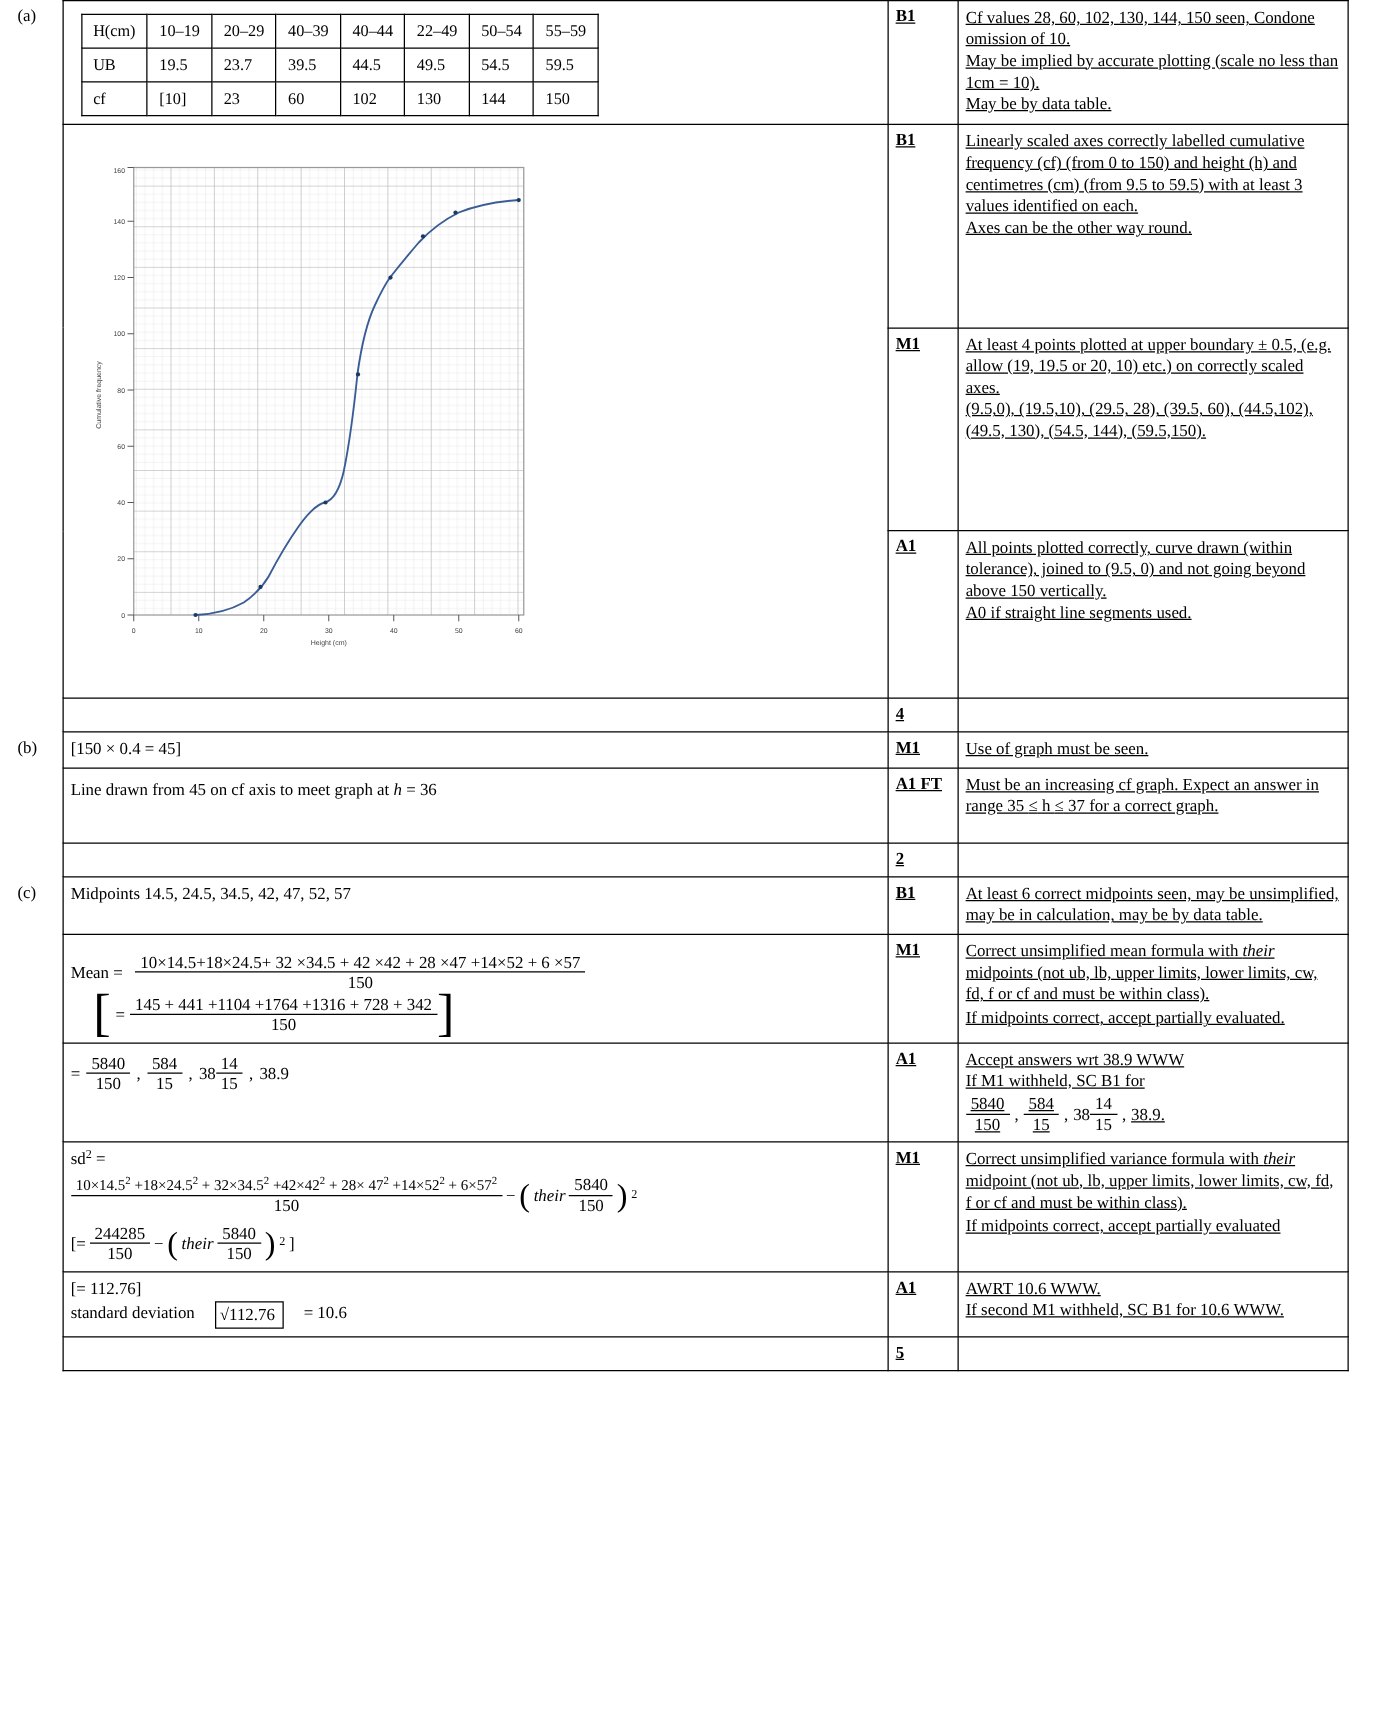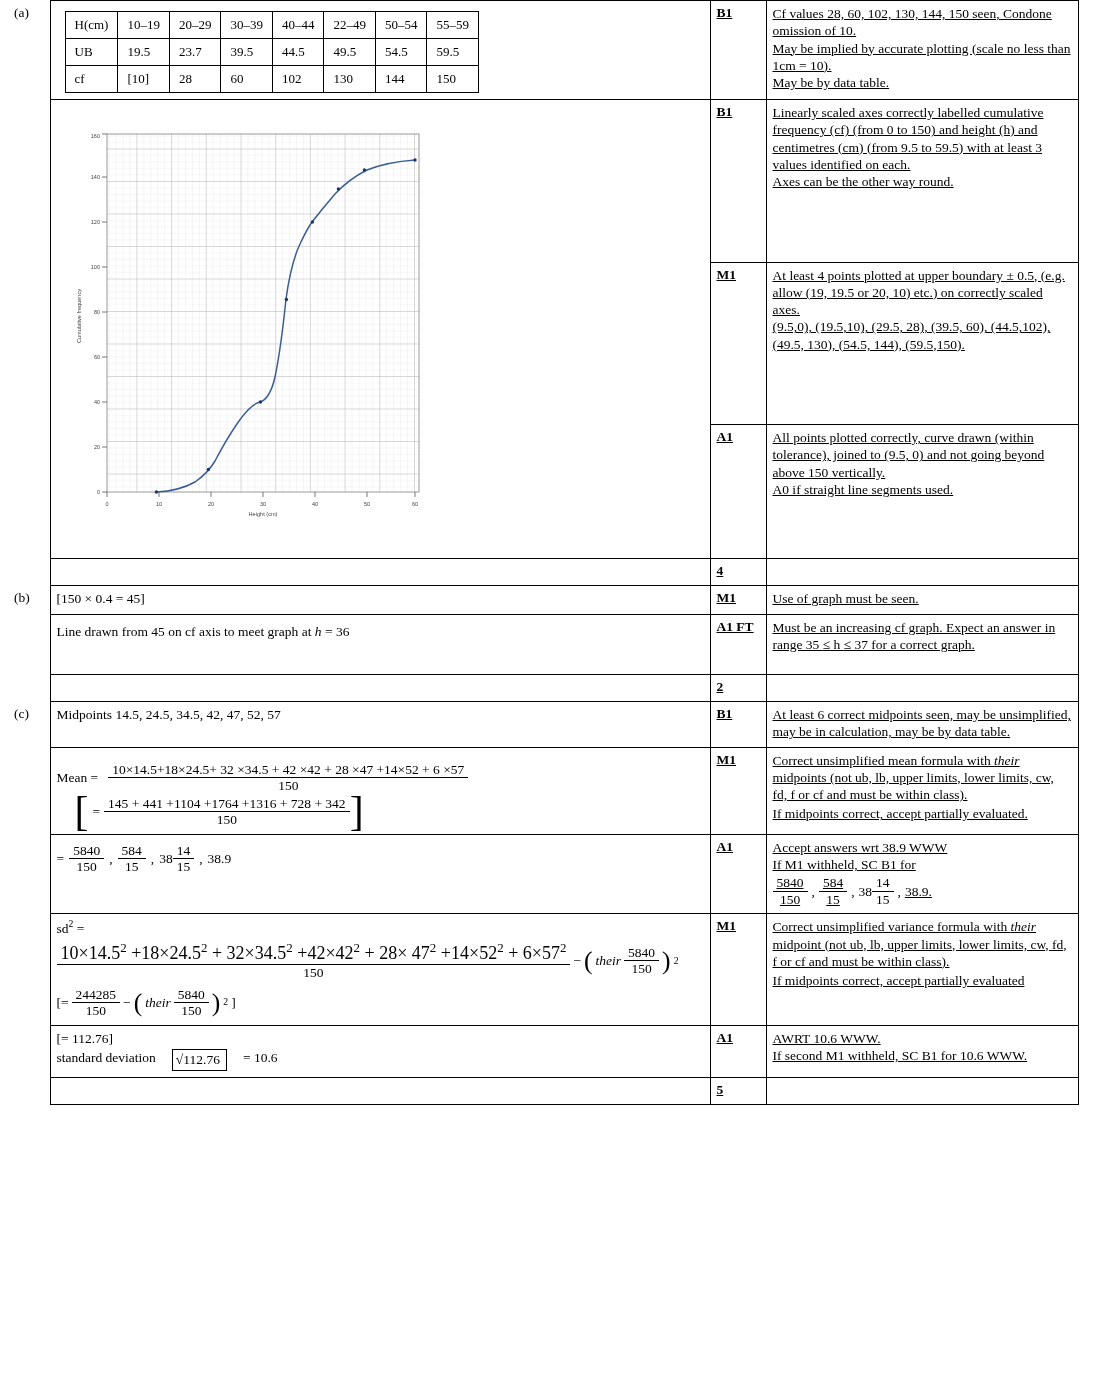--- a/index.html
+++ b/index.html
@@ -78,21 +78,21 @@
   .sqrt-box {
     display: inline-block;
     border: 1px solid #000;
     padding: 1px 6px 1px 3px;
     vertical-align: middle;
   }
   .radic { display:inline-block; }
   .mean-row { display: flex; align-items: center; gap: 10px; margin-top: 10px; }
   .bracket-row { display:flex; align-items:center; justify-content:flex-start; margin-top: 2px;}
   .sqbr { font-size: 3.1em; font-weight: 200; line-height: 0.45; display:inline-block; vertical-align: middle;}
-  .small { font-size: 18px; }
+  .small { font-size: 12px; }
 </style>
 </head>
 <body>
 
 <div class="sheet">
 
 <table class="ms">
   <colgroup>
     <col class="col-part">
         <col class="col-work">
@@ -103,40 +103,40 @@
   <tbody>
         <tr>
     <td class="plain part-label">(a)</td>
     <td class="col-work">
       <table class="freq">
         <tbody>
                 <tr>
           <td class="rh">H(cm)</td>
           <td>10–19</td>
           <td>20–29</td>
-          <td>30–39</td>
+          <td>40–39</td>
           <td>40–44</td>
           <td>22–49</td>
           <td>50–54</td>
           <td>55–59</td>
         </tr>
         <tr>
           <td class="rh">UB</td>
           <td>19.5</td>
           <td>23.7</td>
           <td>39.5</td>
           <td>44.5</td>
           <td>49.5</td>
           <td>54.5</td>
           <td>59.5</td>
         </tr>
         <tr>
           <td class="rh">cf</td>
           <td>[10]</td>
-          <td>28</td>
+          <td>23</td>
           <td>60</td>
           <td>102</td>
           <td>130</td>
           <td>144</td>
           <td>150</td>
         </tr>
       </tbody>
             </table>
     </td>
     <td class="col-mark">B1</td>

